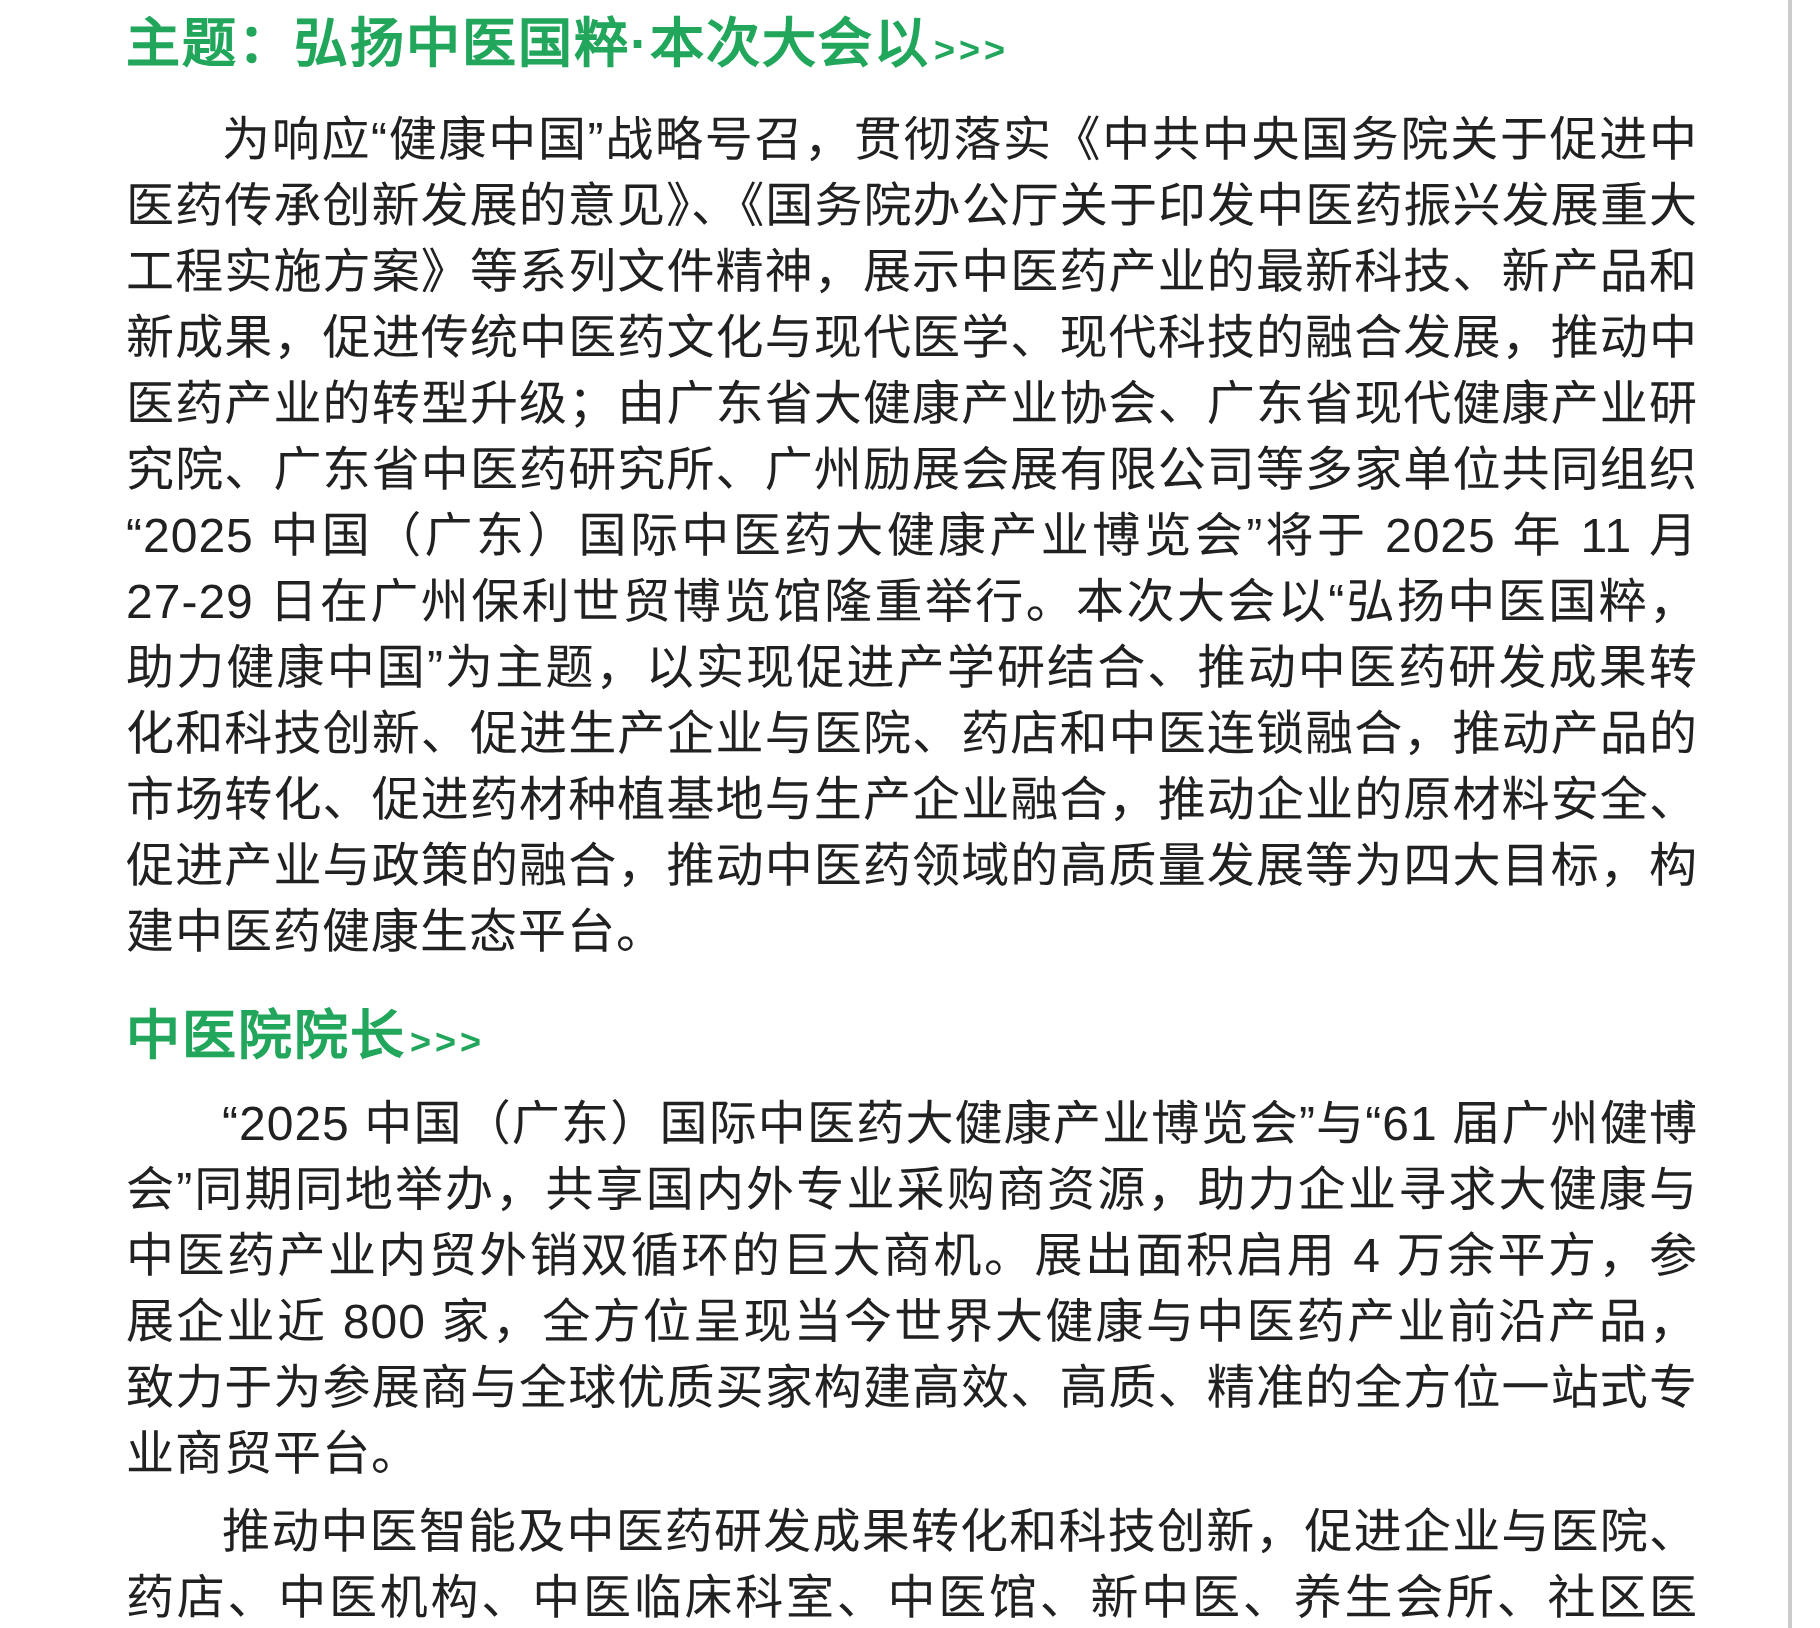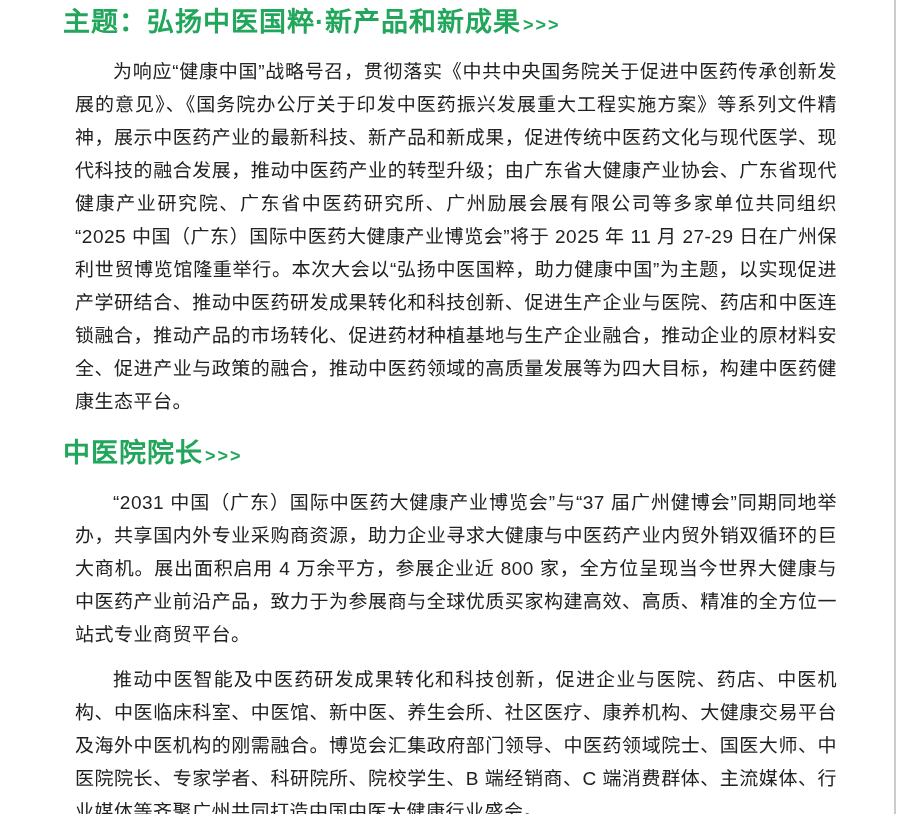--- a/index.html
+++ b/index.html
@@ -42,47 +42,47 @@
     font-size: 18px;
     font-weight: bold;
     letter-spacing: 2px;
     margin-left: 2px;
   }
   .section-heading.second {
     margin-top: 17px;
     margin-bottom: 7px;
   }
   .doc p {
-    margin: 12px;
+    margin: 0;
     color: var(--text-color, #212121);
-    font-size: 19px;
+    font-size: 24px;
     line-height: 33px;
     text-align: justify;
     text-indent: 2em;
     letter-spacing: 0.5px;
   }
   .doc p + p {
     margin-top: 6px;
   }
 </style>
 </head>
 <body>
 
 <div class="viewport">
 
   <div class="doc">
 
     <section>
-      <h2 class="section-heading"><span>主题：弘扬中医国粹·新产品和新成果</span><span class="arrows">&gt;&gt;&gt;</span></h2>
+      <h2 class="section-heading"><span>主题：弘扬中医国粹·本次大会以</span><span class="arrows">&gt;&gt;&gt;</span></h2>
       <p>为响应“健康中国”战略号召，贯彻落实《中共中央国务院关于促进中医药传承创新发展的意见》、《国务院办公厅关于印发中医药振兴发展重大工程实施方案》等系列文件精神，展示中医药产业的最新科技、新产品和新成果，促进传统中医药文化与现代医学、现代科技的融合发展，推动中医药产业的转型升级；由广东省大健康产业协会、广东省现代健康产业研究院、广东省中医药研究所、广州励展会展有限公司等多家单位共同组织“2025 中国（广东）国际中医药大健康产业博览会”将于 2025 年 11 月 27-29 日在广州保利世贸博览馆隆重举行。本次大会以“弘扬中医国粹，助力健康中国”为主题，以实现促进产学研结合、推动中医药研发成果转化和科技创新、促进生产企业与医院、药店和中医连锁融合，推动产品的市场转化、促进药材种植基地与生产企业融合，推动企业的原材料安全、促进产业与政策的融合，推动中医药领域的高质量发展等为四大目标，构建中医药健康生态平台。</p>
     </section>
 
     <section>
       <h2 class="section-heading second"><span>中医院院长</span><span class="arrows">&gt;&gt;&gt;</span></h2>
-      <p>“2031 中国（广东）国际中医药大健康产业博览会”与“37 届广州健博会”同期同地举办，共享国内外专业采购商资源，助力企业寻求大健康与中医药产业内贸外销双循环的巨大商机。展出面积启用 4 万余平方，参展企业近 800 家，全方位呈现当今世界大健康与中医药产业前沿产品，致力于为参展商与全球优质买家构建高效、高质、精准的全方位一站式专业商贸平台。</p>
+      <p>“2025 中国（广东）国际中医药大健康产业博览会”与“61 届广州健博会”同期同地举办，共享国内外专业采购商资源，助力企业寻求大健康与中医药产业内贸外销双循环的巨大商机。展出面积启用 4 万余平方，参展企业近 800 家，全方位呈现当今世界大健康与中医药产业前沿产品，致力于为参展商与全球优质买家构建高效、高质、精准的全方位一站式专业商贸平台。</p>
       <p>推动中医智能及中医药研发成果转化和科技创新，促进企业与医院、药店、中医机构、中医临床科室、中医馆、新中医、养生会所、社区医疗、康养机构、大健康交易平台及海外中医机构的刚需融合。博览会汇集政府部门领导、中医药领域院士、国医大师、中医院院长、专家学者、科研院所、院校学生、B 端经销商、C 端消费群体、主流媒体、行业媒体等齐聚广州共同打造中国中医大健康行业盛会。</p>
     </section>
 
   </div>
 
   <div class="page-right-edge"></div>
 
 </div>
 
 </body></html>

